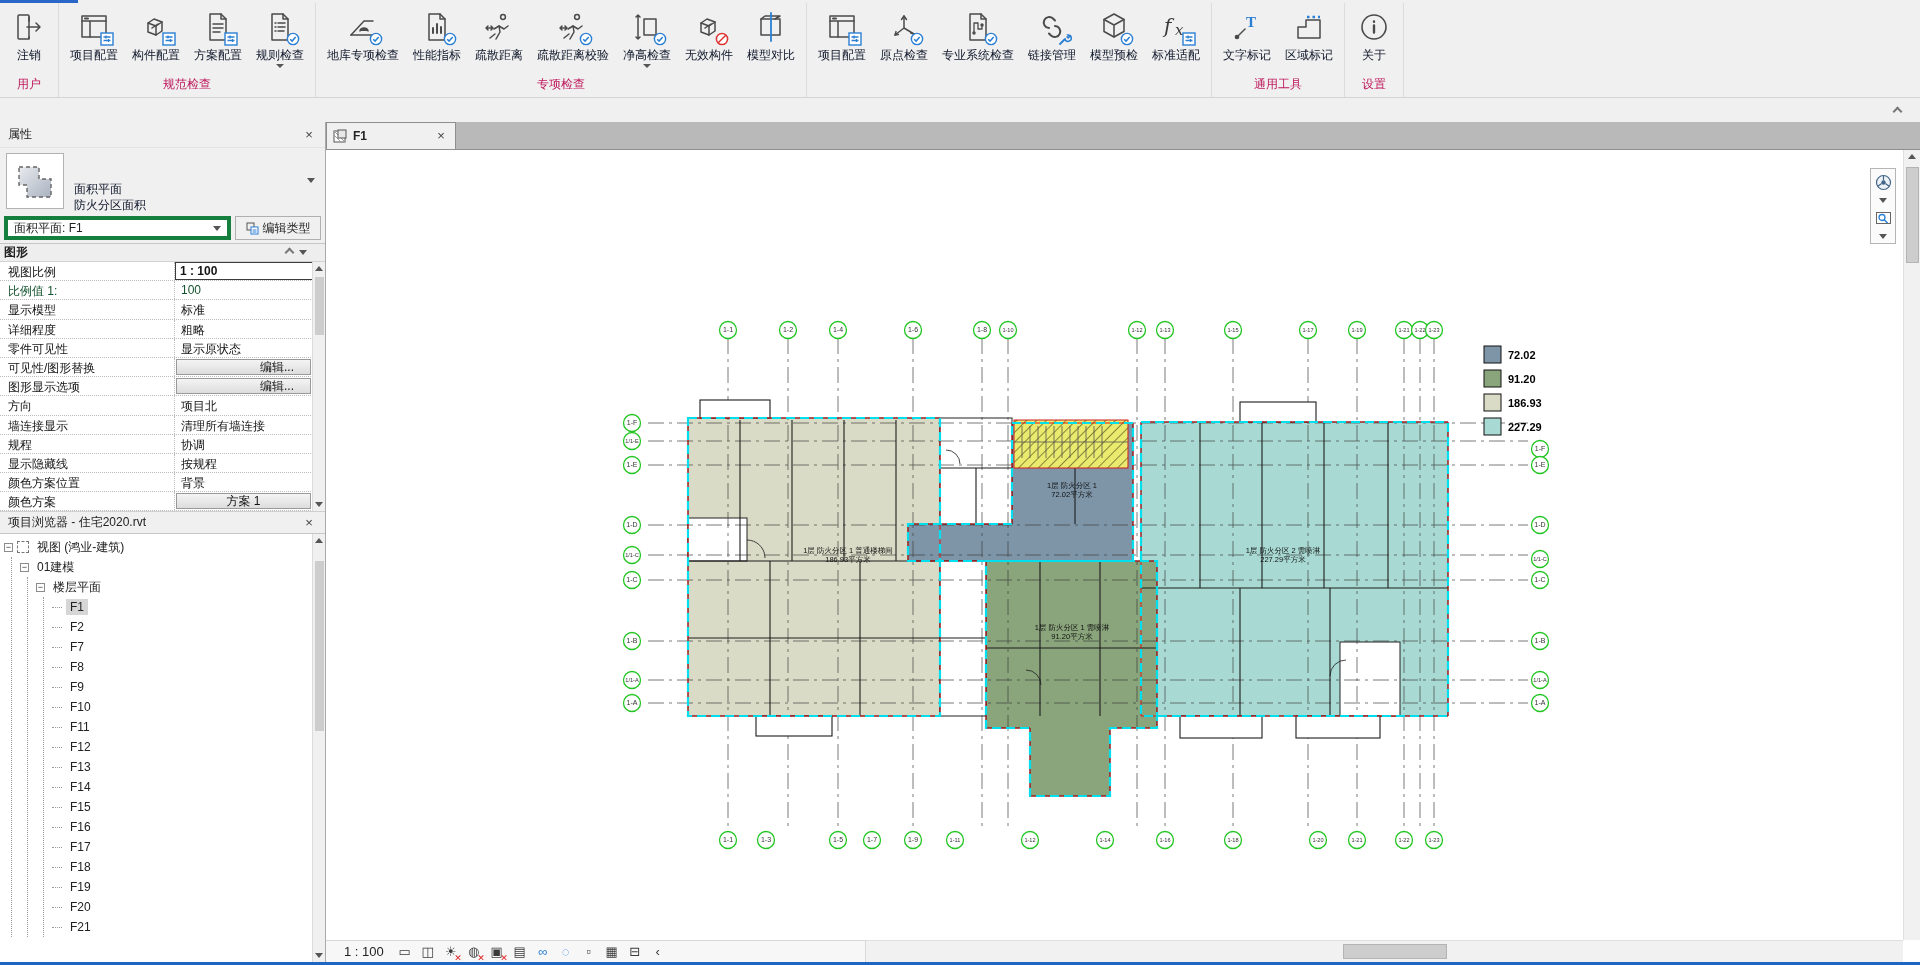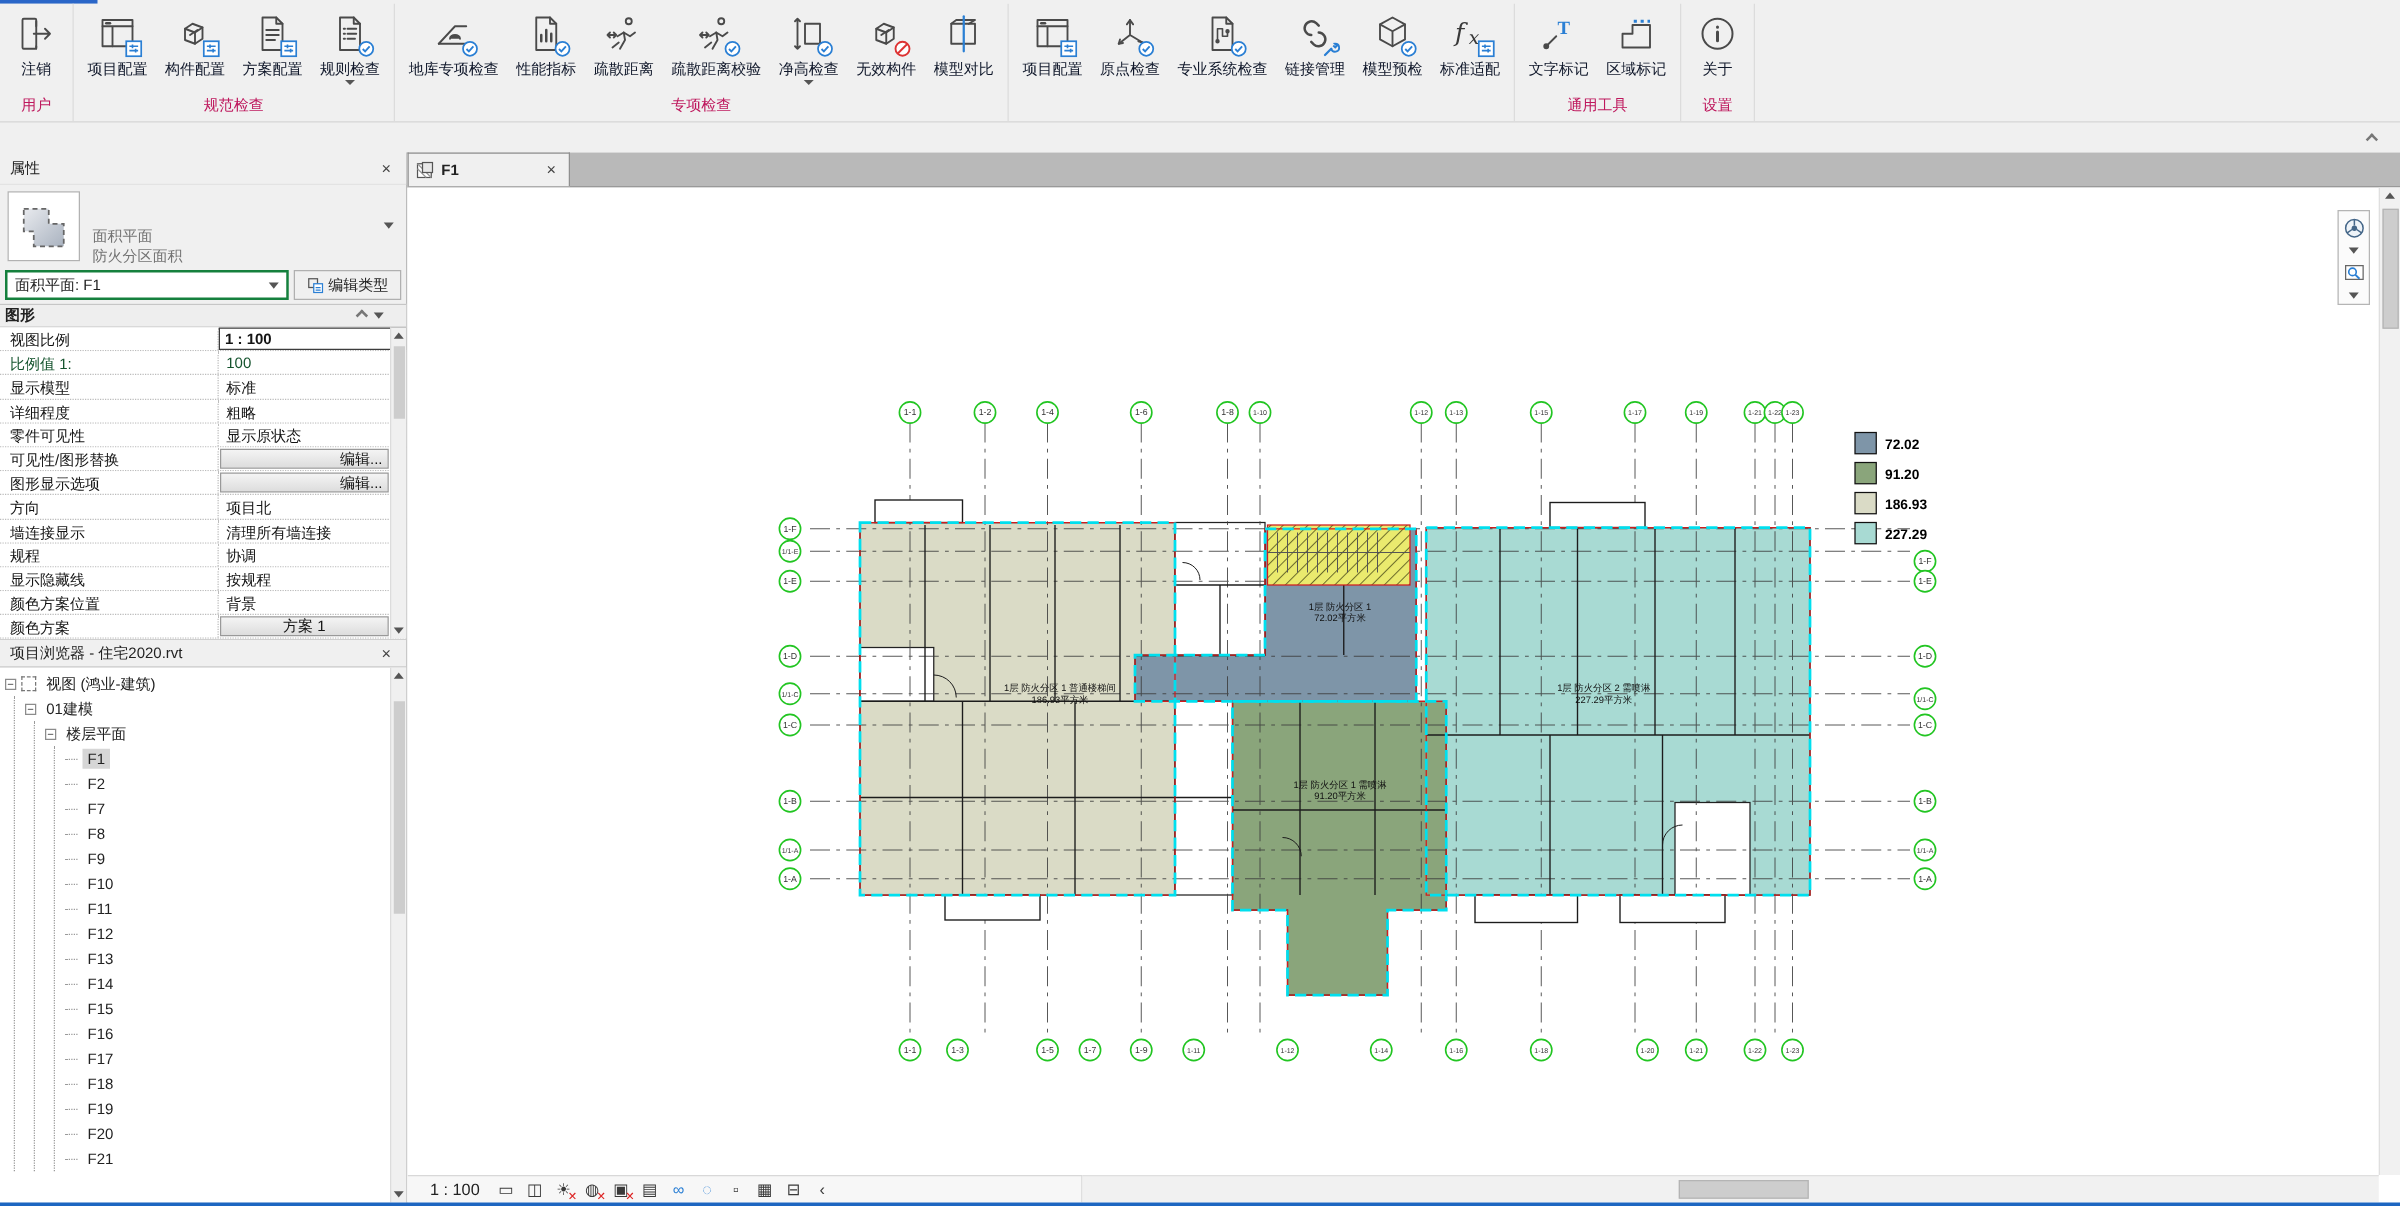--- a/index.html
+++ b/index.html
@@ -34,44 +34,44 @@
   
   #left-panel { position:absolute; left:0; top:122px; width:326px; bottom:3px; background:#f0f0f0;
     border-right:1px solid #a9a9a9; display:flex; flex-direction:column; }
   .panel-header { height:25px; display:flex; align-items:center; padding:0 8px; color:#222; background:#f0f0f0; }
   .panel-header .ph-title { flex:1; }
   .close-x { width:16px; height:16px; line-height:15px; text-align:center; color:#444; font-size:13px; cursor:default; }
 
   #type-selector { height:66px; display:flex; align-items:center; padding:2px 6px; border-top:1px solid #e3e3e3; }
   #type-thumb { width:58px; height:56px; background:#fff; border:1px solid #b2b2b2; display:flex;
     align-items:center; justify-content:center; }
-  #type-text { flex:1; padding-left:10px; line-height:16px; color:#737373;margin-top:32px; }
+  #type-text { flex:1; padding-left:10px; line-height:16px; color:#0f172a;margin-top:32px; }
   #type-dd { width:16px; align-self:stretch; display:flex; align-items:center; justify-content:center; }
   .tri-down { width:0; height:0; border-left:4px solid transparent; border-right:4px solid transparent; border-top:5px solid #555; }
   .tri-up { width:0; height:0; border-left:4px solid transparent; border-right:4px solid transparent; border-bottom:5px solid #555; }
 
   #combo-row { height:30px; display:flex; align-items:center; padding:2px 4px; gap:4px; }
-  #type-combo { flex:1; height:24px; background:#fff; border:2px solid #15803d; display:flex; align-items:center; padding:0 6px; }
+  #type-combo { flex:1; height:24px; background:#fff; border:4px solid #15803d; display:flex; align-items:center; padding:0 6px; }
   #type-combo .combo-text { flex:1; }
   #edit-type-btn { width:86px; height:24px; background:#f0f0f0; border:1px solid #b0b0b0; display:flex;
     align-items:center; justify-content:center; gap:4px; }
 
   #props-grid { position:relative; flex:0 0 268px; background:#fff; border-top:1px solid #c6c6c6; overflow:hidden; }
   .sec-header { height:18px; background:#eeeeee; font-weight:bold; color:#222; display:flex; align-items:center;
     padding:0 4px; border-bottom:1px solid #d2d2d2; }
   .sec-header .sh-title { flex:1; }
   .sec-caret { display:flex; gap:6px; margin-right:14px; align-items:center; }
   .prow { height:19.2px; display:flex; border-bottom:1px dotted #bcbcbc; background:#fff; }
   .pcell-label { width:174px; padding:2px 2px 0 8px; color:#141414; white-space:nowrap; overflow:hidden; }
   .pcell-value { flex:1; border-left:1px dotted #bcbcbc; padding:2px 4px 0 6px; color:#141414; position:relative; white-space:nowrap; }
   .pcell-value.disabled, .prow.disabled .pcell-label { color:#14532d; }
   .pval-input { position:absolute; inset:0; border:1.5px solid #3c3c3c; background:#fff; font-weight:bold;
     padding:1px 4px; display:flex; align-items:center; }
   .pval-btn { position:absolute; inset:1px 14px 1px 1px; background:linear-gradient(#f4f4f4,#dddddd);
-    border:1px solid #999; display:flex; align-items:center; justify-content:flex-end; padding-right:4px; }
+    border:1px solid #999; display:flex; align-items:center; justify-content:flex-end; padding-right:16px; }
   .pval-btn.centered { justify-content:center; padding-right:0; }
   #props-scrollbar { position:absolute; right:0; top:18px; bottom:0; width:13px; background:#f0f0f0; border-left:1px solid #dcdcdc;
     display:flex; flex-direction:column; align-items:center; }
   #props-scrollbar .sb-thumb { width:9px; height:58px; background:#cdcdcd; margin-top:2px; }
   .sb-arrow { height:13px; display:flex; align-items:center; justify-content:center; width:100%; }
 
   #props-footer { height:30px; display:flex; align-items:center; padding:0 8px; background:#f0f0f0; }
   #props-help { color:#1e56a0; text-decoration:underline; flex:1; }
   #apply-btn { width:62px; height:20px; background:#e9e9e9; border:1px solid #c2c2c2; color:#8a8a8a;
     display:flex; align-items:center; justify-content:center; }

